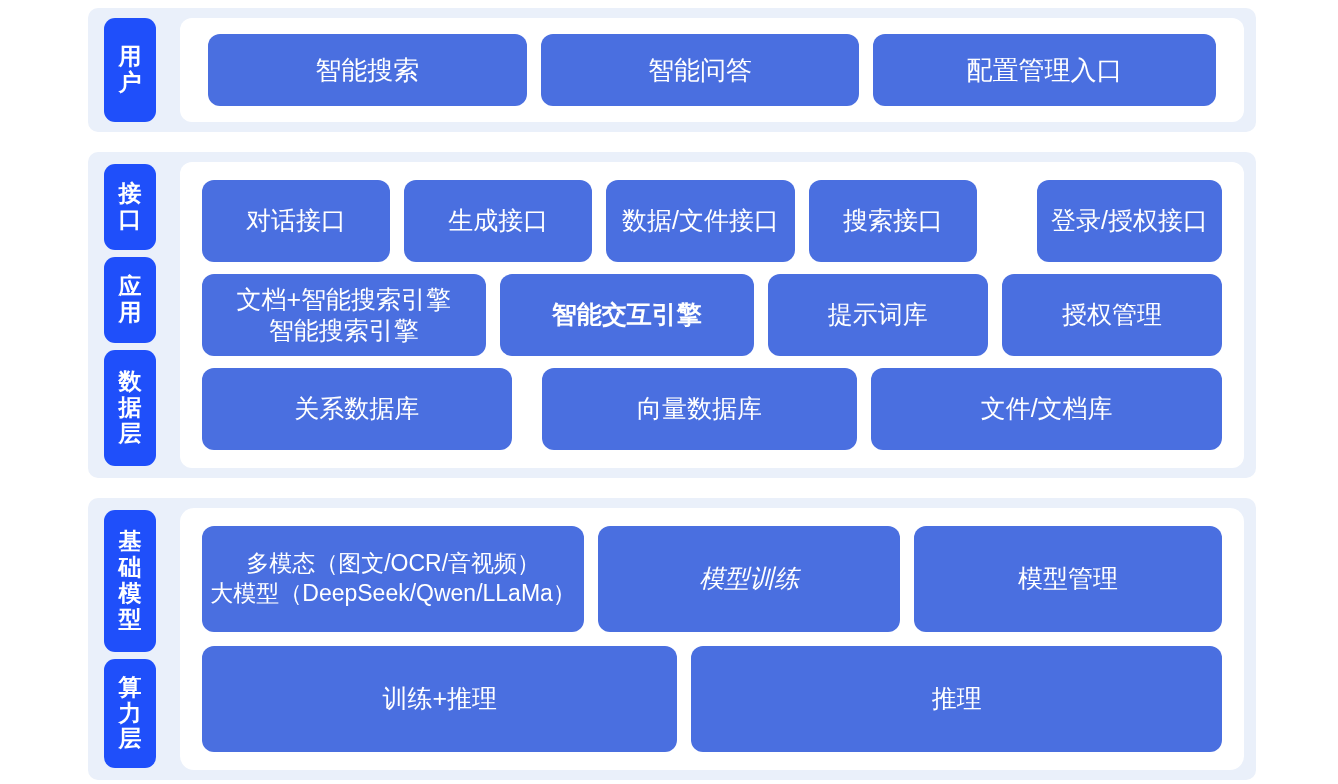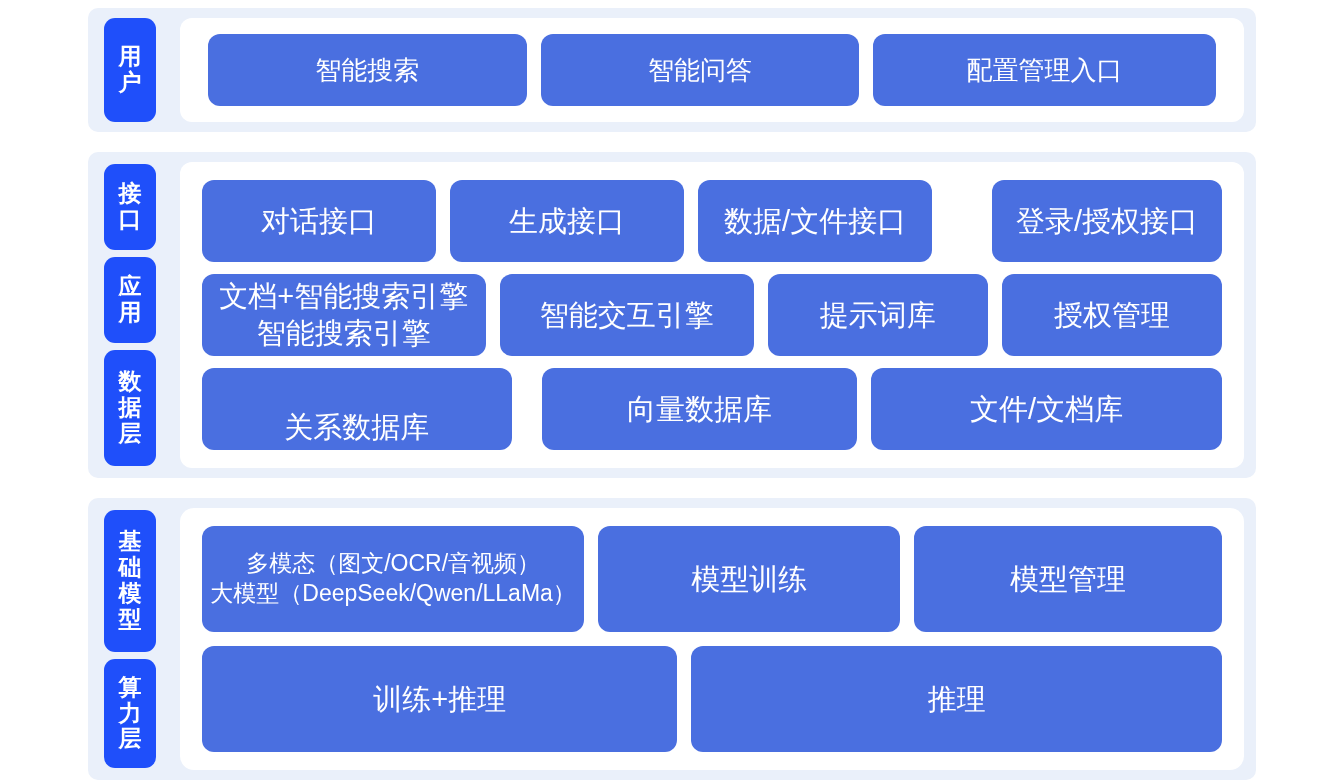--- a/index.html
+++ b/index.html
@@ -87,21 +87,21 @@
   
   .card {
     background: #4a6fe0;
     border-radius: 12px;
     color: #ffffff;
     display: flex;
     flex-direction: column;
     align-items: center;
     justify-content: center;
     text-align: center;
-    font-size: 29px;
+    font-size: 25px;
     line-height: 1.26;
     box-sizing: border-box;
     padding: 4px 8px;
     white-space: nowrap;
   }
   .card .l1, .card .l2 { display: block; }
 
   
   #sec-user { top: 8px; height: 124px; }
   #sec-user .tabcol { padding: 10px 0; }
@@ -176,43 +176,46 @@
       <div class="row">
         <div class="card" style="flex:1.04 1 0;">
           <span class="l1">对话接口</span>
         </div>
         <div class="card" style="flex:1.04 1 0;">
           <span class="l1">生成接口</span>
         </div>
         <div class="card" style="flex:1.04 1 0;">
           <span class="l1">数据/文件接口</span>
         </div>
+        <div class="card" style="flex:0.92 1 0;">
+          <span class="l1">搜索接口</span>
+        </div>
         <div class="card" style="flex:1.02 1 0;margin-left:46px;">
           <span class="l1">登录/授权接口</span>
         </div>
       </div>
 
       <div class="row">
         <div class="card" style="flex:1.18 1 0;">
           <span class="l1">文档+智能搜索引擎</span>
           <span class="l2">智能搜索引擎</span>
         </div>
-        <div class="card" style="flex:1.05 1 0;">
+        <div class="card" style="flex:1.05 1 0;font-weight:bold;">
           <span class="l1">智能交互引擎</span>
         </div>
         <div class="card" style="flex:0.9 1 0;">
           <span class="l1">提示词库</span>
         </div>
         <div class="card" style="flex:0.9 1 0;">
           <span class="l1">授权管理</span>
         </div>
       </div>
 
       <div class="row">
-        <div class="card" style="flex:1 1 0;justify-content:flex-end;">
+        <div class="card" style="flex:1 1 0;">
           <span class="l1">关系数据库</span>
         </div>
         <div class="card" style="flex:1.02 1 0;margin-left:16px;">
           <span class="l1">向量数据库</span>
         </div>
         <div class="card" style="flex:1.14 1 0;">
           <span class="l1">文件/文档库</span>
         </div>
       </div>
 
@@ -233,21 +236,21 @@
         <span>层</span>
       </div>
     </div>
     <div class="panel">
 
       <div class="row">
         <div class="card multimodal" style="flex:1.28 1 0;">
           <span class="l1">多模态（图文/OCR/音视频）</span>
           <span class="l2">大模型（DeepSeek/Qwen/LLaMa）</span>
         </div>
-        <div class="card" style="flex:1 1 0;">
+        <div class="card" style="flex:1 1 0;font-style:italic;">
           <span class="l1">模型训练</span>
         </div>
         <div class="card" style="flex:1.02 1 0;text-align:center;">
           <span class="l1">模型管理</span>
         </div>
       </div>
 
       <div class="row">
         <div class="card" style="flex:1 1 0;">
           <span class="l1">训练+推理</span>

